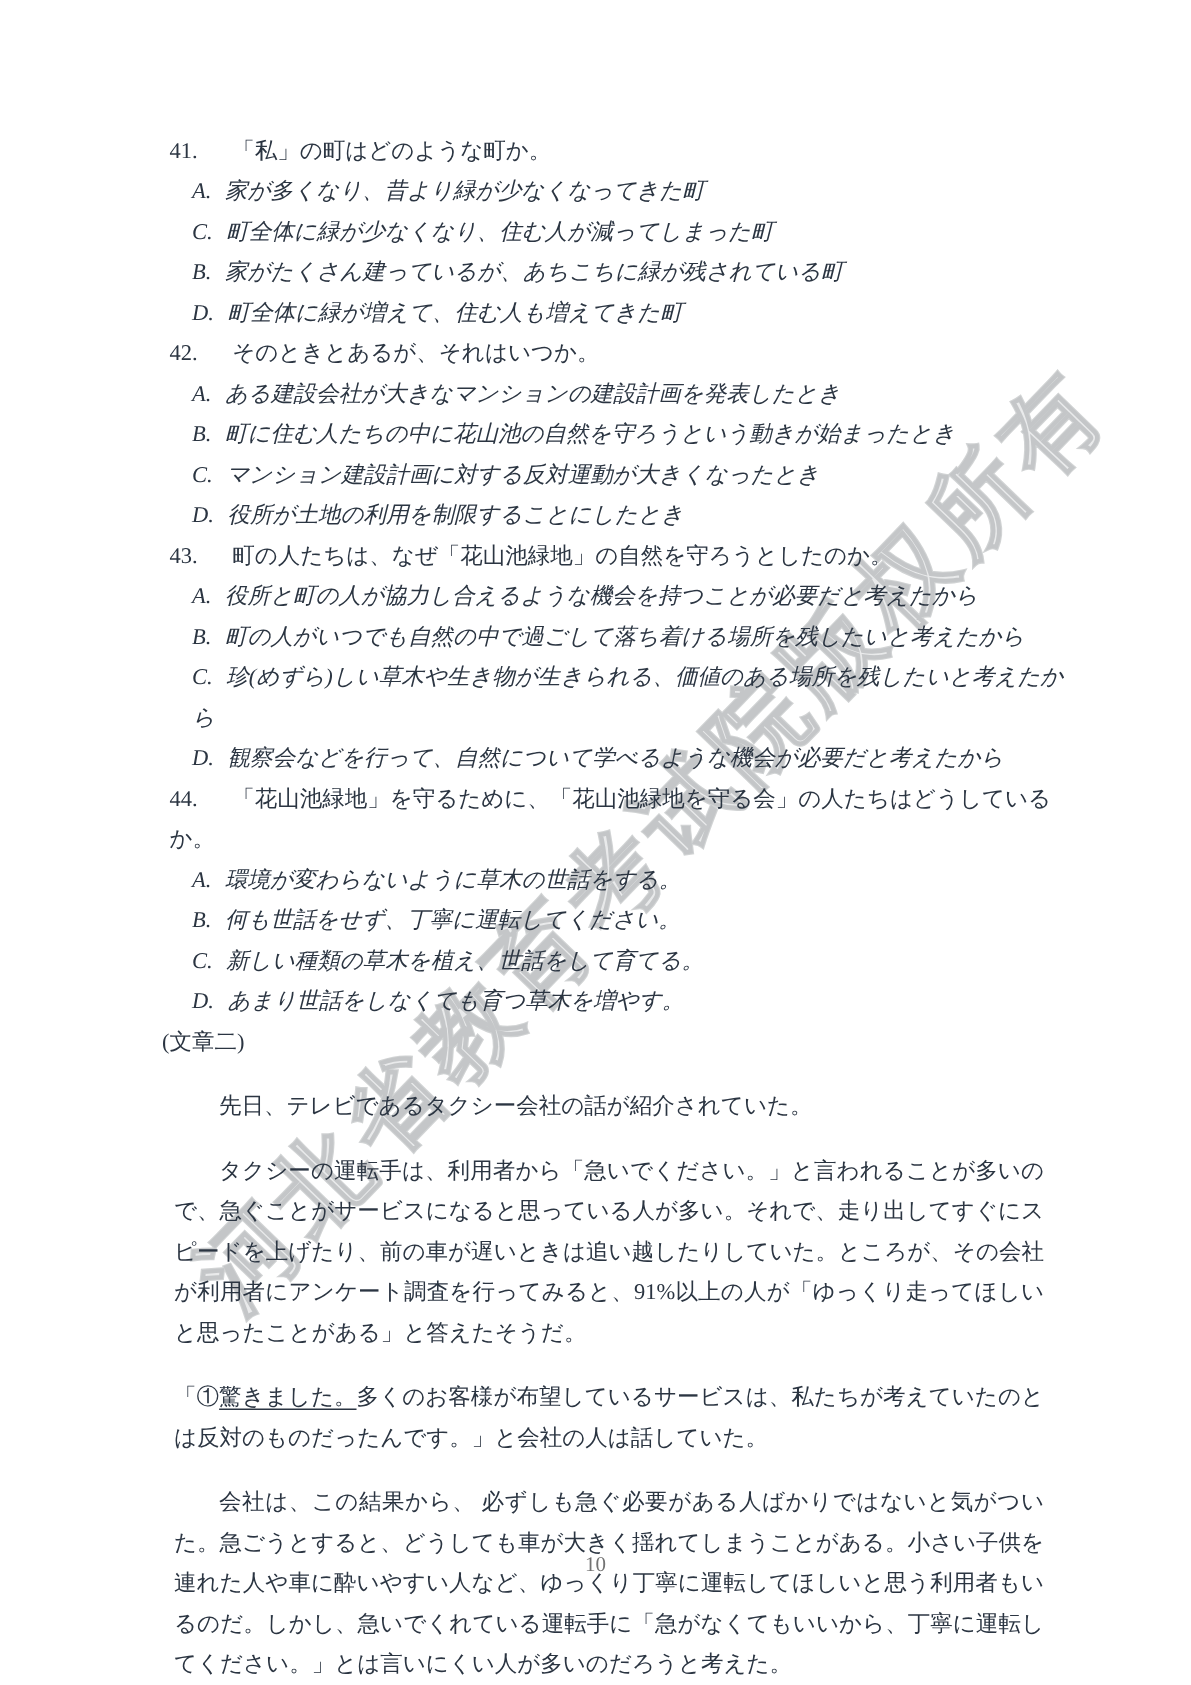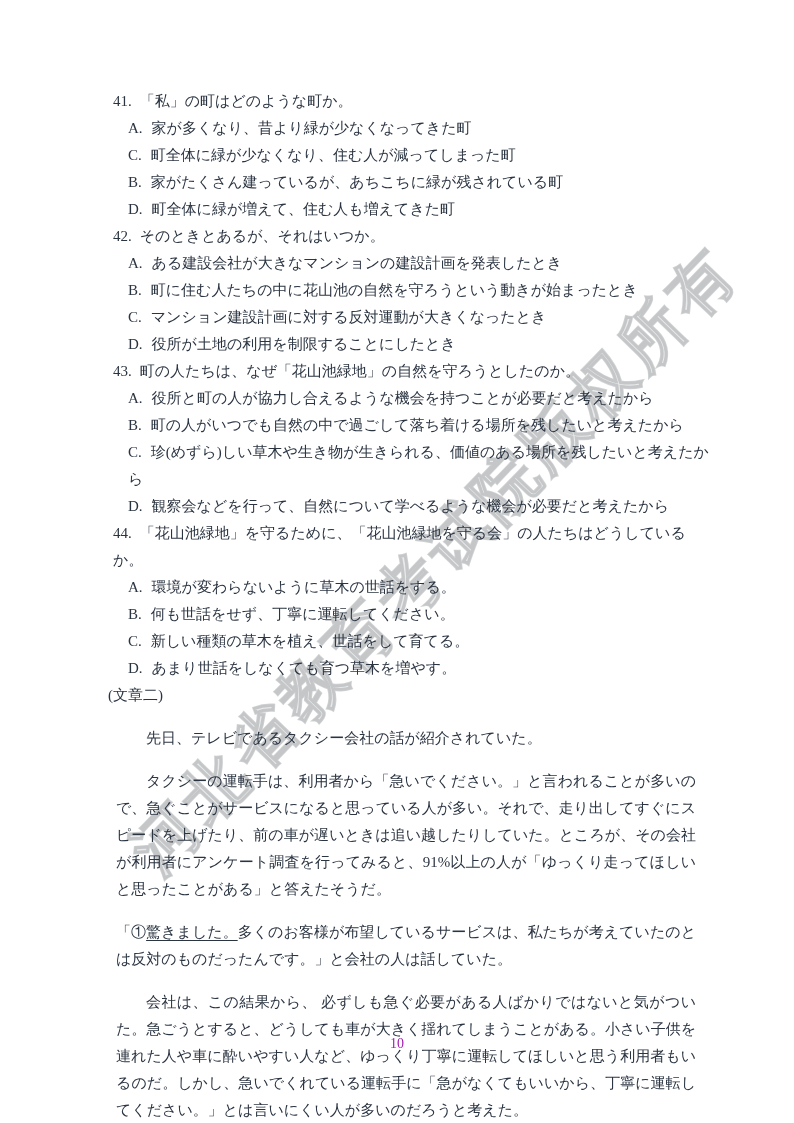--- a/index.html
+++ b/index.html
@@ -29,35 +29,35 @@
   .content {
     position: absolute;
     left: 100px;
     top: 88px;
     width: 612px;
     font-size: 15px;
     line-height: 27px;
     z-index: 2;
   }
   .q-stem { padding-left: 13px; }
-  .q-num { margin-right: 8px; }
-  .opt { padding-left: 28px; }
+  .q-num { margin-right: 23px; }
+  .opt { padding-left: 28px; font-style: italic; }
   .opt-label { margin-right: 9px; }
   .section-label { padding-left: 8px; }
   .para { margin: 16px; text-align: justify; }
   .indent { text-indent: 2em; }
   .quote-para { text-indent: 0; }
   .underline { text-decoration: underline; text-underline-offset: 3px; }
   .page-number {
     position: absolute;
     left: 0; right: 0;
     top: 1036px;
     text-align: center;
     font-size: 14px;
-    color: #a21caf;
+    color: #737373;
     z-index: 2;
   }
 </style>
 </head>
 <body>
 
 <div class="page">
 
   <div class="watermark">河北省教育考试院版权所有</div>
 

